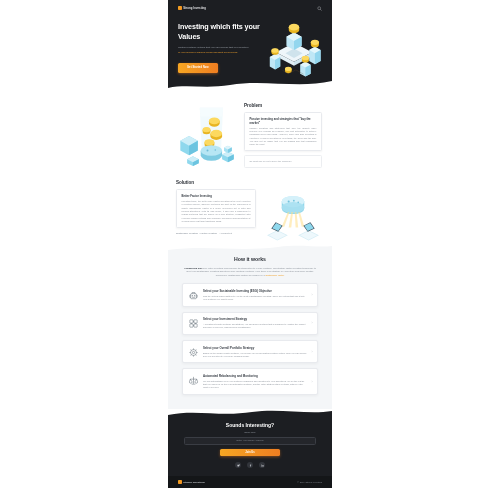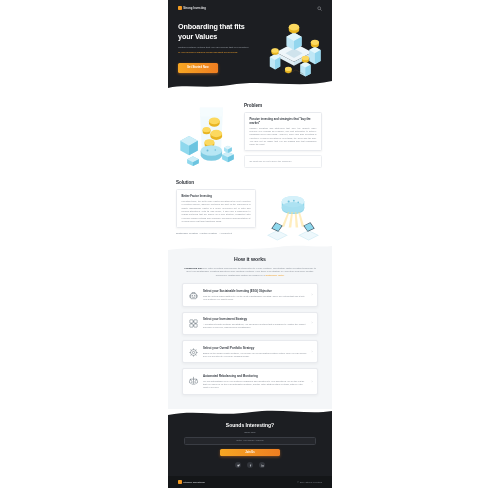--- a/index.html
+++ b/index.html
@@ -270,21 +270,21 @@
         <span class="nav-search">
           <svg viewBox="0 0 16 16">
               <circle cx="7" cy="7" r="4.6" fill="none" stroke="#d6d9dd" stroke-width="1.6"></circle>
               <line x1="10.4" y1="10.4" x2="14" y2="14" stroke="#d6d9dd" stroke-width="1.6" stroke-linecap="round"></line>
             </svg>
         </span>
       </nav>
 
       <div class="hero-body">
         <div class="hero-copy">
-          <h1 class="hero-title">Onboarding that fits your Values</h1>
+          <h1 class="hero-title">Investing which fits your Values</h1>
           <p class="hero-sub">
             <span>Custom Portfolio options that you can choose that is a selection</span>
             <span class="hero-sub-accent">of your specific Financial Goals and Best Preferences.</span>
           </p>
           <button class="hero-cta">Get Started Now</button>
         </div>
 
         <div class="hero-art">
           <svg viewBox="0 0 160 150">
 

